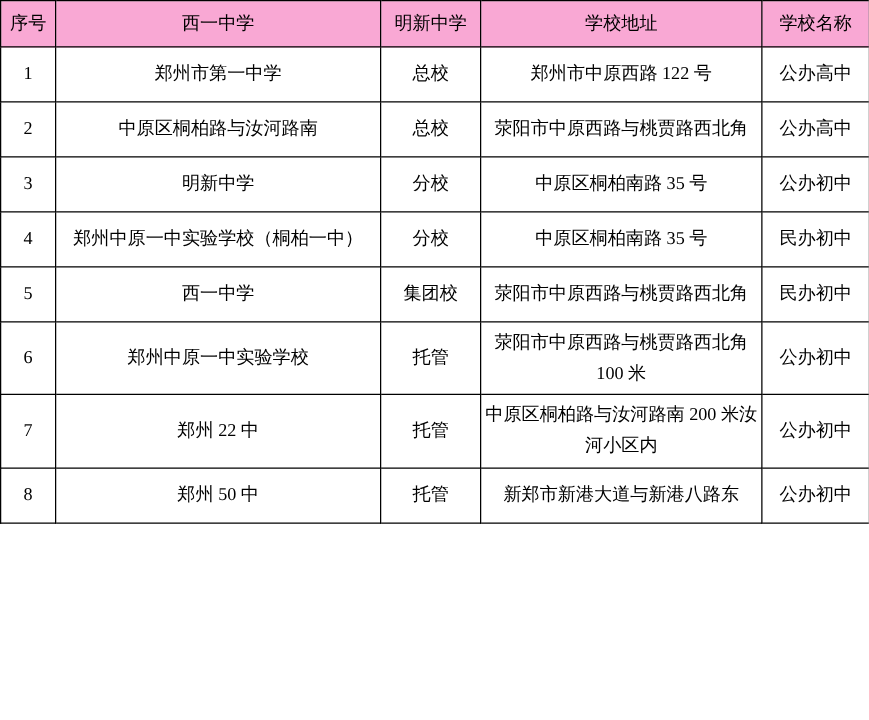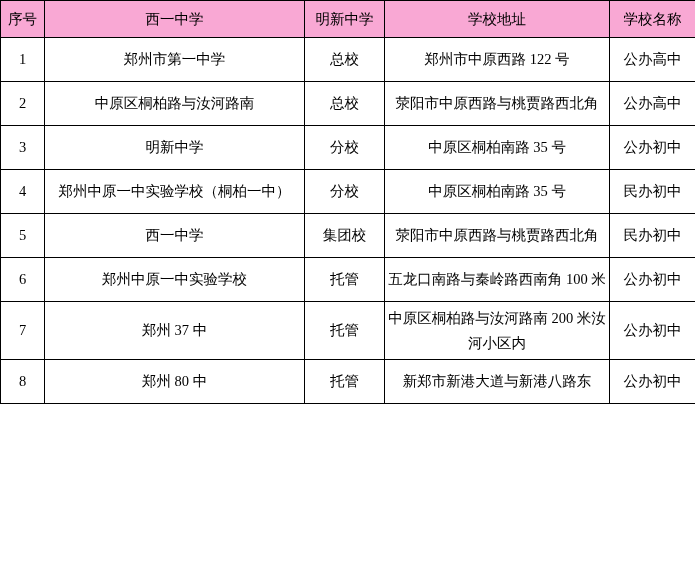--- a/index.html
+++ b/index.html
@@ -96,31 +96,31 @@
       <td>5</td>
       <td>西一中学</td>
       <td>集团校</td>
       <td class="cell-multiline">荥阳市中原西路与桃贾路西北角</td>
       <td>民办初中</td>
     </tr>
     <tr>
       <td>6</td>
       <td>郑州中原一中实验学校</td>
       <td>托管</td>
-      <td class="cell-multiline">五龙口南路与秦岭路西南角 100 米</td>
+      <td class="cell-multiline">荥阳市中原西路与桃贾路西北角 100 米</td>
       <td>公办初中</td>
     </tr>
     <tr>
       <td>7</td>
-      <td>郑州 37 中</td>
+      <td>郑州 22 中</td>
       <td>托管</td>
       <td class="cell-multiline">中原区桐柏路与汝河路南 200 米汝河小区内</td>
       <td>公办初中</td>
     </tr>
     <tr>
       <td>8</td>
-      <td>郑州 80 中</td>
+      <td>郑州 50 中</td>
       <td>托管</td>
       <td class="cell-multiline">新郑市新港大道与新港八路东</td>
       <td>公办初中</td>
     </tr>
   </tbody>
 </table>
 
 </body></html>

